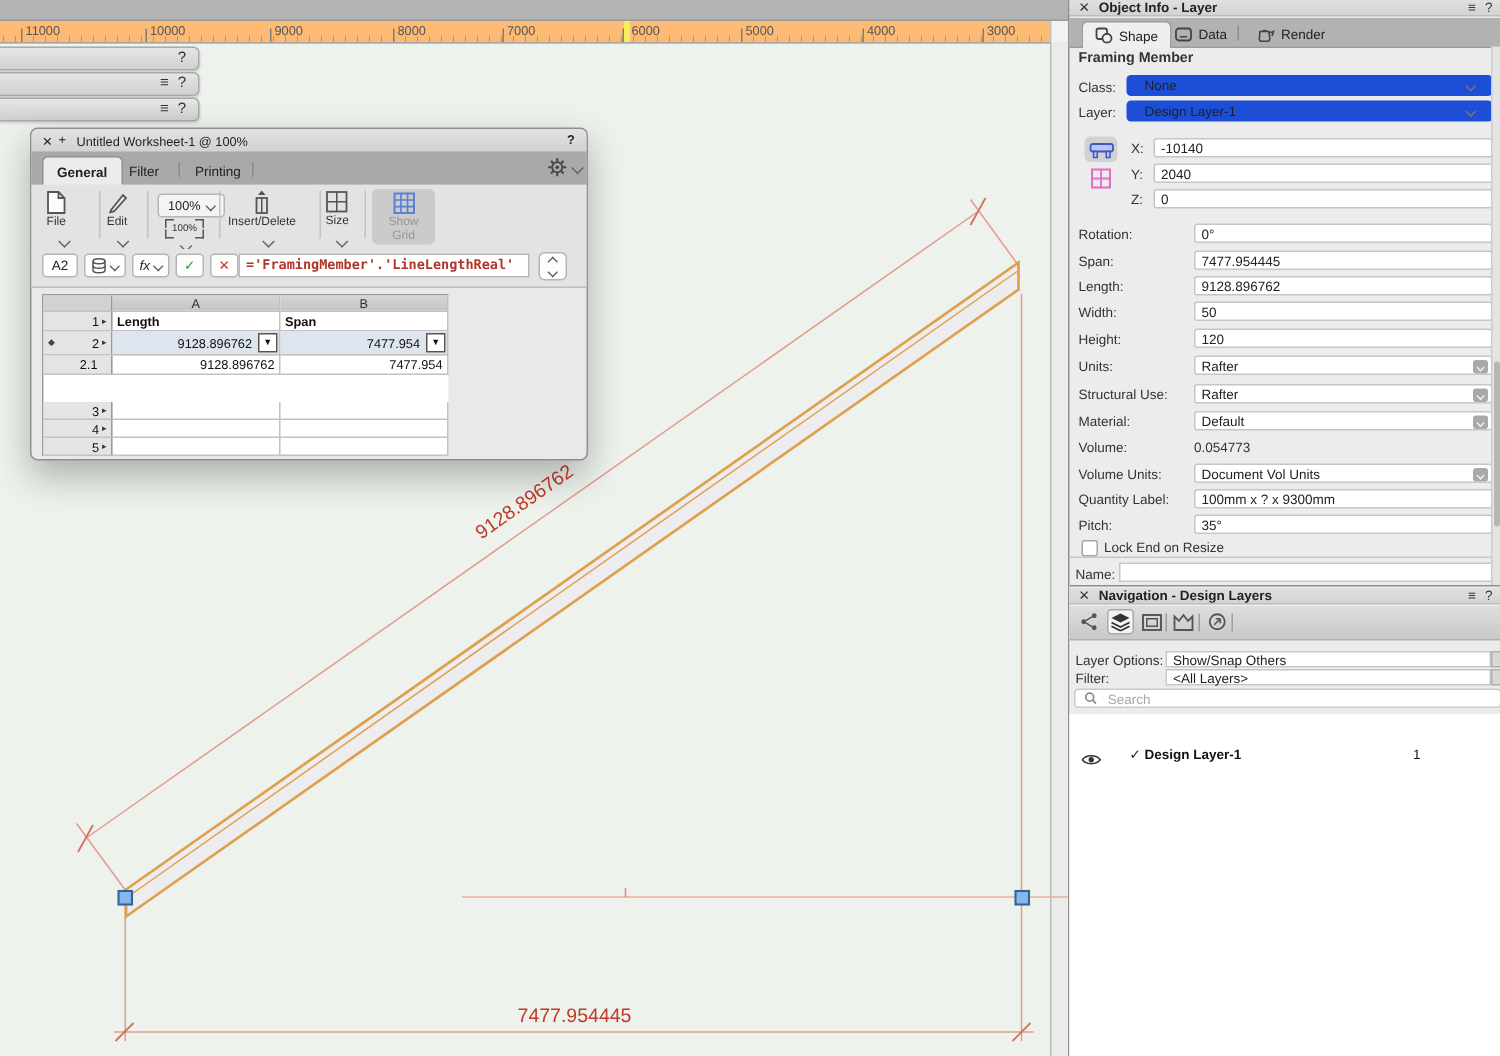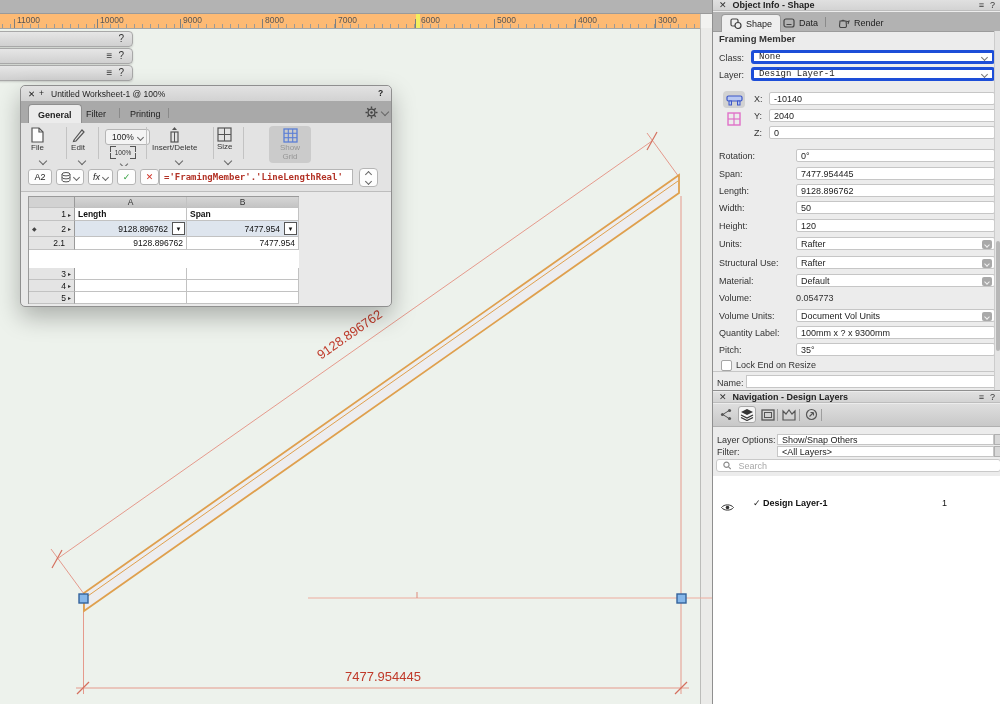--- a/index.html
+++ b/index.html
@@ -44,21 +44,21 @@
   .zoom-btn{display:flex;align-items:center;gap:4px;background:#f4f4f4;border:1px solid #b5b5b5;border-radius:3px;
       font-size:8.5px;color:#222;padding:1px 6px;height:12px;}
   .zoom-ico{position:relative;width:26px;height:13px;display:flex;align-items:center;justify-content:center;font-size:6.5px;color:#333;}
   .corner{position:absolute;width:5px;height:5px;border:1.4px solid #555;}
   .c-tl{left:0;top:0;border-right:none;border-bottom:none;}
   .c-tr{right:0;top:0;border-left:none;border-bottom:none;}
   .c-bl{left:0;bottom:0;border-right:none;border-top:none;}
   .c-br{right:0;bottom:0;border-left:none;border-top:none;}
   .showgrid{left:227px;top:3px;width:42px;height:37px;background:#cbcbcb;border-radius:4px;
       display:flex;flex-direction:column;align-items:center;justify-content:center;gap:1px;
-      font-size:8px;color:#969696;text-align:center;line-height:1.1;margin-left:21px;}
+      font-size:8px;color:#969696;text-align:center;line-height:1.1;}
   
   .ws-formula{left:0;top:80px;width:100%;height:25px;background:#e3e3e3;border-bottom:1px solid #bdbdbd;}
   .fbtn{top:3px;height:16px;background:#fdfdfd;border:1px solid #b5b5b5;border-radius:3px;
       display:flex;align-items:center;justify-content:center;gap:3px;font-size:9px;color:#222;box-sizing:border-box;}
   .f-field{left:138px;top:3px;width:194px;height:16px;background:#fff;border:1px solid #b5b5b5;
       display:flex;align-items:center;padding:0 4px;box-sizing:border-box;
       font-family:"DejaVu Sans Mono","Liberation Mono",monospace;font-size:9px;font-weight:bold;color:#b33327;white-space:nowrap;overflow:hidden;}
   .stepper{left:338px;top:2px;width:19px;height:19px;background:#fdfdfd;border:1px solid #b5b5b5;border-radius:4px;
       display:flex;flex-direction:column;align-items:center;justify-content:center;gap:2px;box-sizing:border-box;}
   .chev.up{transform:rotate(-135deg);}
@@ -83,22 +83,22 @@
   .pal-title{left:0;width:288px;height:11px;background:linear-gradient(#e0e0e0,#d3d3d3);border-bottom:1px solid #bdbdbd;
       display:flex;align-items:center;gap:6px;padding:0 6px;box-sizing:border-box;}
   .pal-title .t{font-size:9px;font-weight:bold;color:#222;flex:1;}
   .pal-title .g{font-size:9px;color:#333;}
   .oi-tabs{left:0;top:12px;width:288px;height:19px;background:#b2b2b2;border-bottom:1px solid #9b9b9b;}
   .oi-tab{top:2px;height:17px;display:flex;align-items:center;gap:4px;padding:0 8px;font-size:9px;color:#222;}
   .oi-tab.active{background:#efefef;border:1px solid #9b9b9b;border-bottom:none;border-radius:4px 4px 0 0;}
   .oi-label{font-size:9px;color:#333;}
   .oi-input{background:#fff;border:1px solid #c6c6c6;border-radius:2px;font-size:9px;color:#222;
       display:flex;align-items:center;padding:0 4px;box-sizing:border-box;height:13px;}
-  .oi-select{background:#fff;border:3px solid #1d4ed8;border-radius:3px;font-size:9px;color:#222;
-      display:flex;align-items:center;padding:0 5px;box-sizing:border-box;height:14px;font-family:Liberation Mono, monospace;}
+  .oi-select{background:#fff;border:7px solid #1d4ed8;border-radius:3px;font-size:9px;color:#222;
+      display:flex;align-items:center;padding:0 5px;box-sizing:border-box;height:14px;}
   .oi-select .chev{margin-left:auto;border-color:#777;}
   .sq-dd{position:absolute;right:2px;top:2px;width:10px;height:9px;background:#a9a9a9;border-radius:2px;
       display:flex;align-items:center;justify-content:center;}
   .sq-dd .chev{width:3px;height:3px;border-color:#f0f0f0;}
   .icon-slot{width:22px;height:17px;border-radius:4px;display:flex;align-items:center;justify-content:center;}
   .cbx{width:9px;height:9px;background:#fff;border:1px solid #a5a5a5;border-radius:2px;}
   .oi-scroll{left:281px;top:31px;width:7px;height:359px;background:#e4e4e4;border-left:1px solid #cccccc;}
   .oi-thumb{left:1px;top:210px;width:4px;height:110px;background:#b7b7b7;border-radius:2px;}
   
   .nav-toolbar{left:0;top:13px;width:288px;height:22px;background:linear-gradient(#dedede,#c8c8c8);border-bottom:1px solid #b0b0b0;}
@@ -385,21 +385,21 @@
         <div class="gc ca" style="height:12px"></div>
         <div class="gc cb" style="height:12px"></div>
       </div>
     </div>
   </div>
 
   <div class="abs rpanel">
 
     <div class="abs pal-title" style="top:0">
       <span class="g">✕</span>
-      <span class="t">Object Info - Shape</span>
+      <span class="t">Object Info - Layer</span>
       <span class="g" style="font-weight:bold">≡</span>
       <span class="g">?</span>
     </div>
     <div class="abs oi-tabs">
       <div class="abs oi-tab active" style="left:8px">
         <svg width="12" height="11" viewBox="0 0 12 11">
             <rect x="1" y="1" width="7" height="7" rx="1.5" fill="none" stroke="#444" stroke-width="1.2"></rect>
             <circle cx="8" cy="7.5" r="3" fill="#efefef" stroke="#444" stroke-width="1.2"></circle>
           </svg>
         <span>Shape</span>

